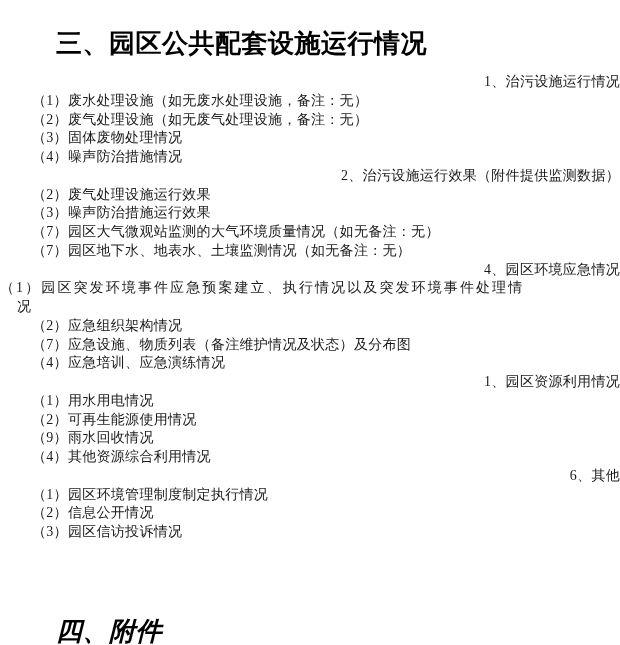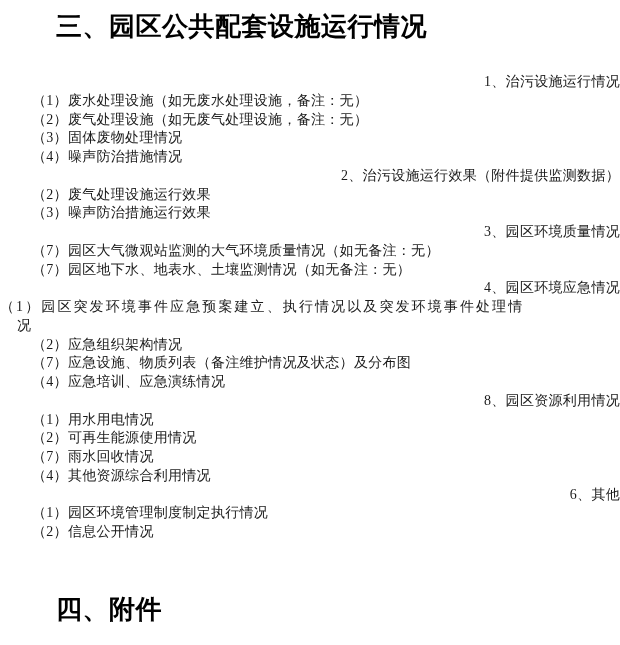--- a/index.html
+++ b/index.html
@@ -16,22 +16,22 @@
     left: 56px;
     margin: 0;
     font-family: "Liberation Sans", "DejaVu Sans", sans-serif;
     font-weight: bold;
     font-size: 26px;
     line-height: 30px;
     color: var(--heading, #000000);
     letter-spacing: 0.5px;
     white-space: nowrap;
   }
-  .heading-top { top: 12px; font-family: Liberation Serif, serif; }
-  .heading-bottom { top: 594px; }
+  .heading-top { top: 28px; }
+  .heading-bottom { top: 616px; font-style: italic; }
   .outline {
     position: absolute;
     left: 0;
     top: 73px;
     width: 620px;
     color: var(--text, #1a1a1a);
   }
   .line {
     font-size: 14px;
     line-height: 18.75px;
@@ -52,33 +52,33 @@
 
   <div class="outline">
       <div class="line num">1、治污设施运行情况</div>
       <div class="line sub">（1）废水处理设施（如无废水处理设施，备注：无）</div>
       <div class="line sub">（2）废气处理设施（如无废气处理设施，备注：无）</div>
       <div class="line sub">（3）固体废物处理情况</div>
       <div class="line sub">（4）噪声防治措施情况</div>
       <div class="line num">2、治污设施运行效果（附件提供监测数据）</div>
       <div class="line sub">（2）废气处理设施运行效果</div>
       <div class="line sub">（3）噪声防治措施运行效果</div>
-      <div class="line num">3、园区环境质量情况</div>
       <div class="line sub">（7）园区大气微观站监测的大气环境质量情况（如无备注：无）</div>
       <div class="line sub">（7）园区地下水、地表水、土壤监测情况（如无备注：无）</div>
       <div class="line num">4、园区环境应急情况</div>
       <div class="line sub-just">（1）园区突发环境事件应急预案建立、执行情况以及突发环境事件处理情</div>
       <div class="line cont">况</div>
       <div class="line sub">（2）应急组织架构情况</div>
       <div class="line sub">（7）应急设施、物质列表（备注维护情况及状态）及分布图</div>
       <div class="line sub">（4）应急培训、应急演练情况</div>
-      <div class="line num">8、园区资源利用情况</div>
+      <div class="line num">1、园区资源利用情况</div>
       <div class="line sub">（1）用水用电情况</div>
       <div class="line sub">（2）可再生能源使用情况</div>
-      <div class="line sub">（7）雨水回收情况</div>
+      <div class="line sub">（9）雨水回收情况</div>
       <div class="line sub">（4）其他资源综合利用情况</div>
       <div class="line num">6、其他</div>
       <div class="line sub">（1）园区环境管理制度制定执行情况</div>
       <div class="line sub">（2）信息公开情况</div>
+      <div class="line sub">（3）园区信访投诉情况</div>
     </div>
 
   <h1 class="heading heading-bottom">四、附件</h1>
 </div>
 
 </body></html>

